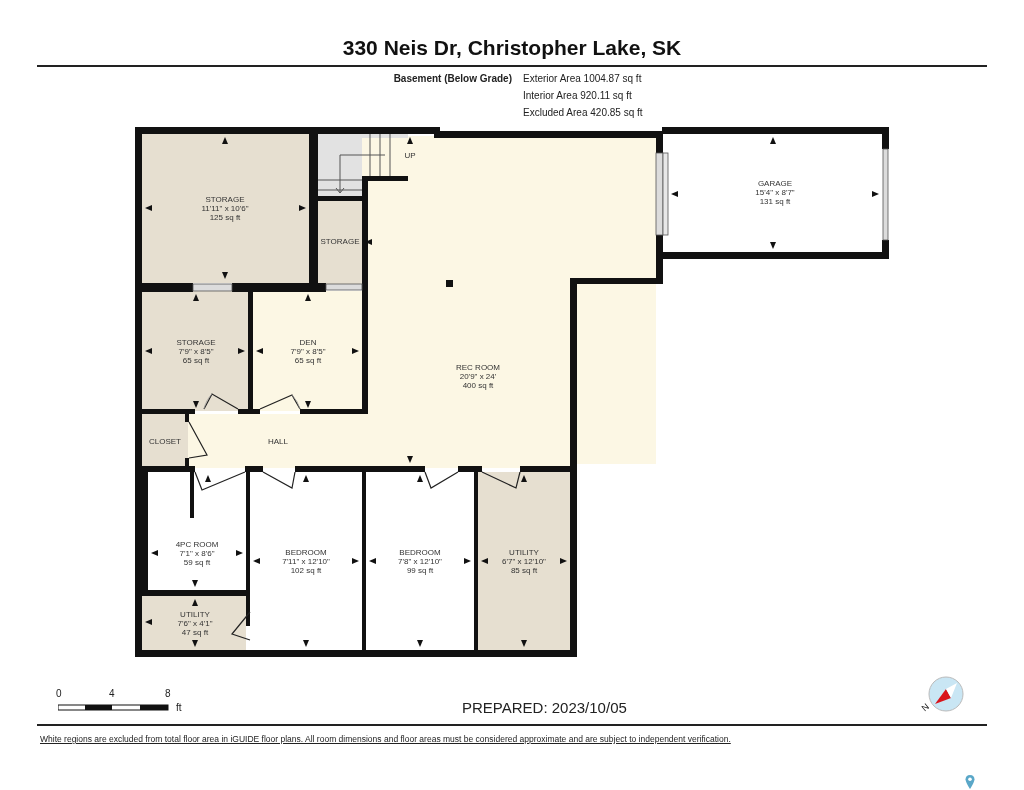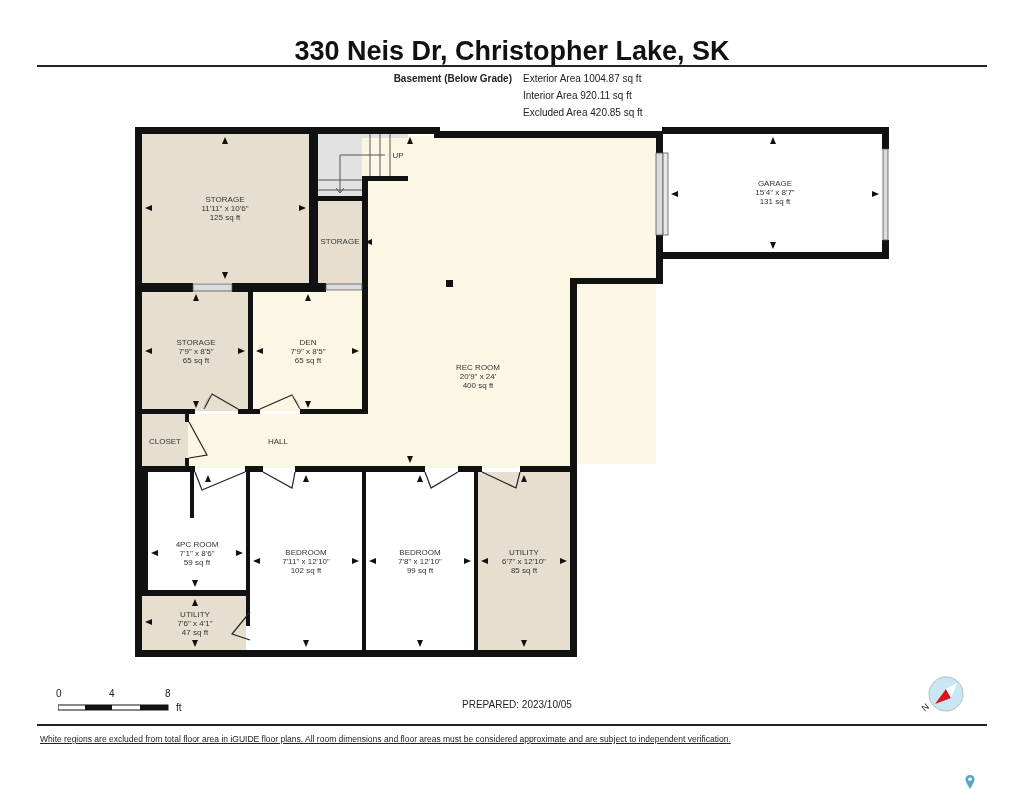--- a/index.html
+++ b/index.html
@@ -4,37 +4,37 @@
 <style>
   html, body { margin: 0; padding: 0; }
   body {
     width: 1024px; height: 790px; position: relative; overflow: hidden;
     background: #ffffff;
     font-family: "Liberation Sans", sans-serif;
     color: #222;
   }
   .title {
     position: absolute; left: 0; top: 36px; width: 1024px; text-align: center;
-    font-size: 27px; font-weight: bold; color: #111;
+    font-size: 21px; font-weight: bold; color: #111;
   }
   .rule { position: absolute; background: #222; }
   .meta-label {
     position: absolute; left: 300px; top: 73px; width: 212px; text-align: right;
     font-size: 10px; font-weight: bold;
   }
   .meta-line { position: absolute; left: 523px; font-size: 10px; }
 
   svg.plan { position: absolute; left: 0; top: 0; }
   .room-label {
     position: absolute; text-align: center; font-size: 8px; line-height: 9px; color: #333;
     transform: translate(-50%, -50%); white-space: nowrap;
   }
   .scale-bar { position: absolute; left: 58px; top: 690px; }
   .scale-num { position: absolute; font-size: 10px; top: -2px; }
-  .prepared { position: absolute; left: 462px; top: 699px; font-size: 10px; }
+  .prepared { position: absolute; left: 462px; top: 699px; font-size: 15px; }
   .disclaimer { position: absolute; left: 40px; top: 734px; font-size: 8.5px; color: #222; text-decoration: underline; }
   .compass { position: absolute; left: 920px; top: 676px; }
   .pin { position: absolute; left: 964px; top: 774px; }
 </style>
 </head>
 <body>
 
 <div class="title">330 Neis Dr, Christopher Lake, SK</div>
 <div class="rule" style="left:37px; top:65px; width:950px; height:2px;"></div>
 
@@ -195,21 +195,21 @@
 </svg>
 
 <div class="room-label" style="left:225px; top:208px;">
   <div>STORAGE</div>
   <div>11'11" x 10'6"</div>
   <div>125 sq ft</div>
 </div>
 <div class="room-label" style="left:340px; top:241px;">
   <div>STORAGE</div>
 </div>
-<div class="room-label" style="left:398px; top:155px;">
+<div class="room-label" style="left:410px; top:155px;">
   <div>UP</div>
 </div>
 <div class="room-label" style="left:775px; top:192px;">
   <div>GARAGE</div>
   <div>15'4" x 8'7"</div>
   <div>131 sq ft</div>
 </div>
 <div class="room-label" style="left:196px; top:351px;">
   <div>STORAGE</div>
   <div>7'9" x 8'5"</div>

